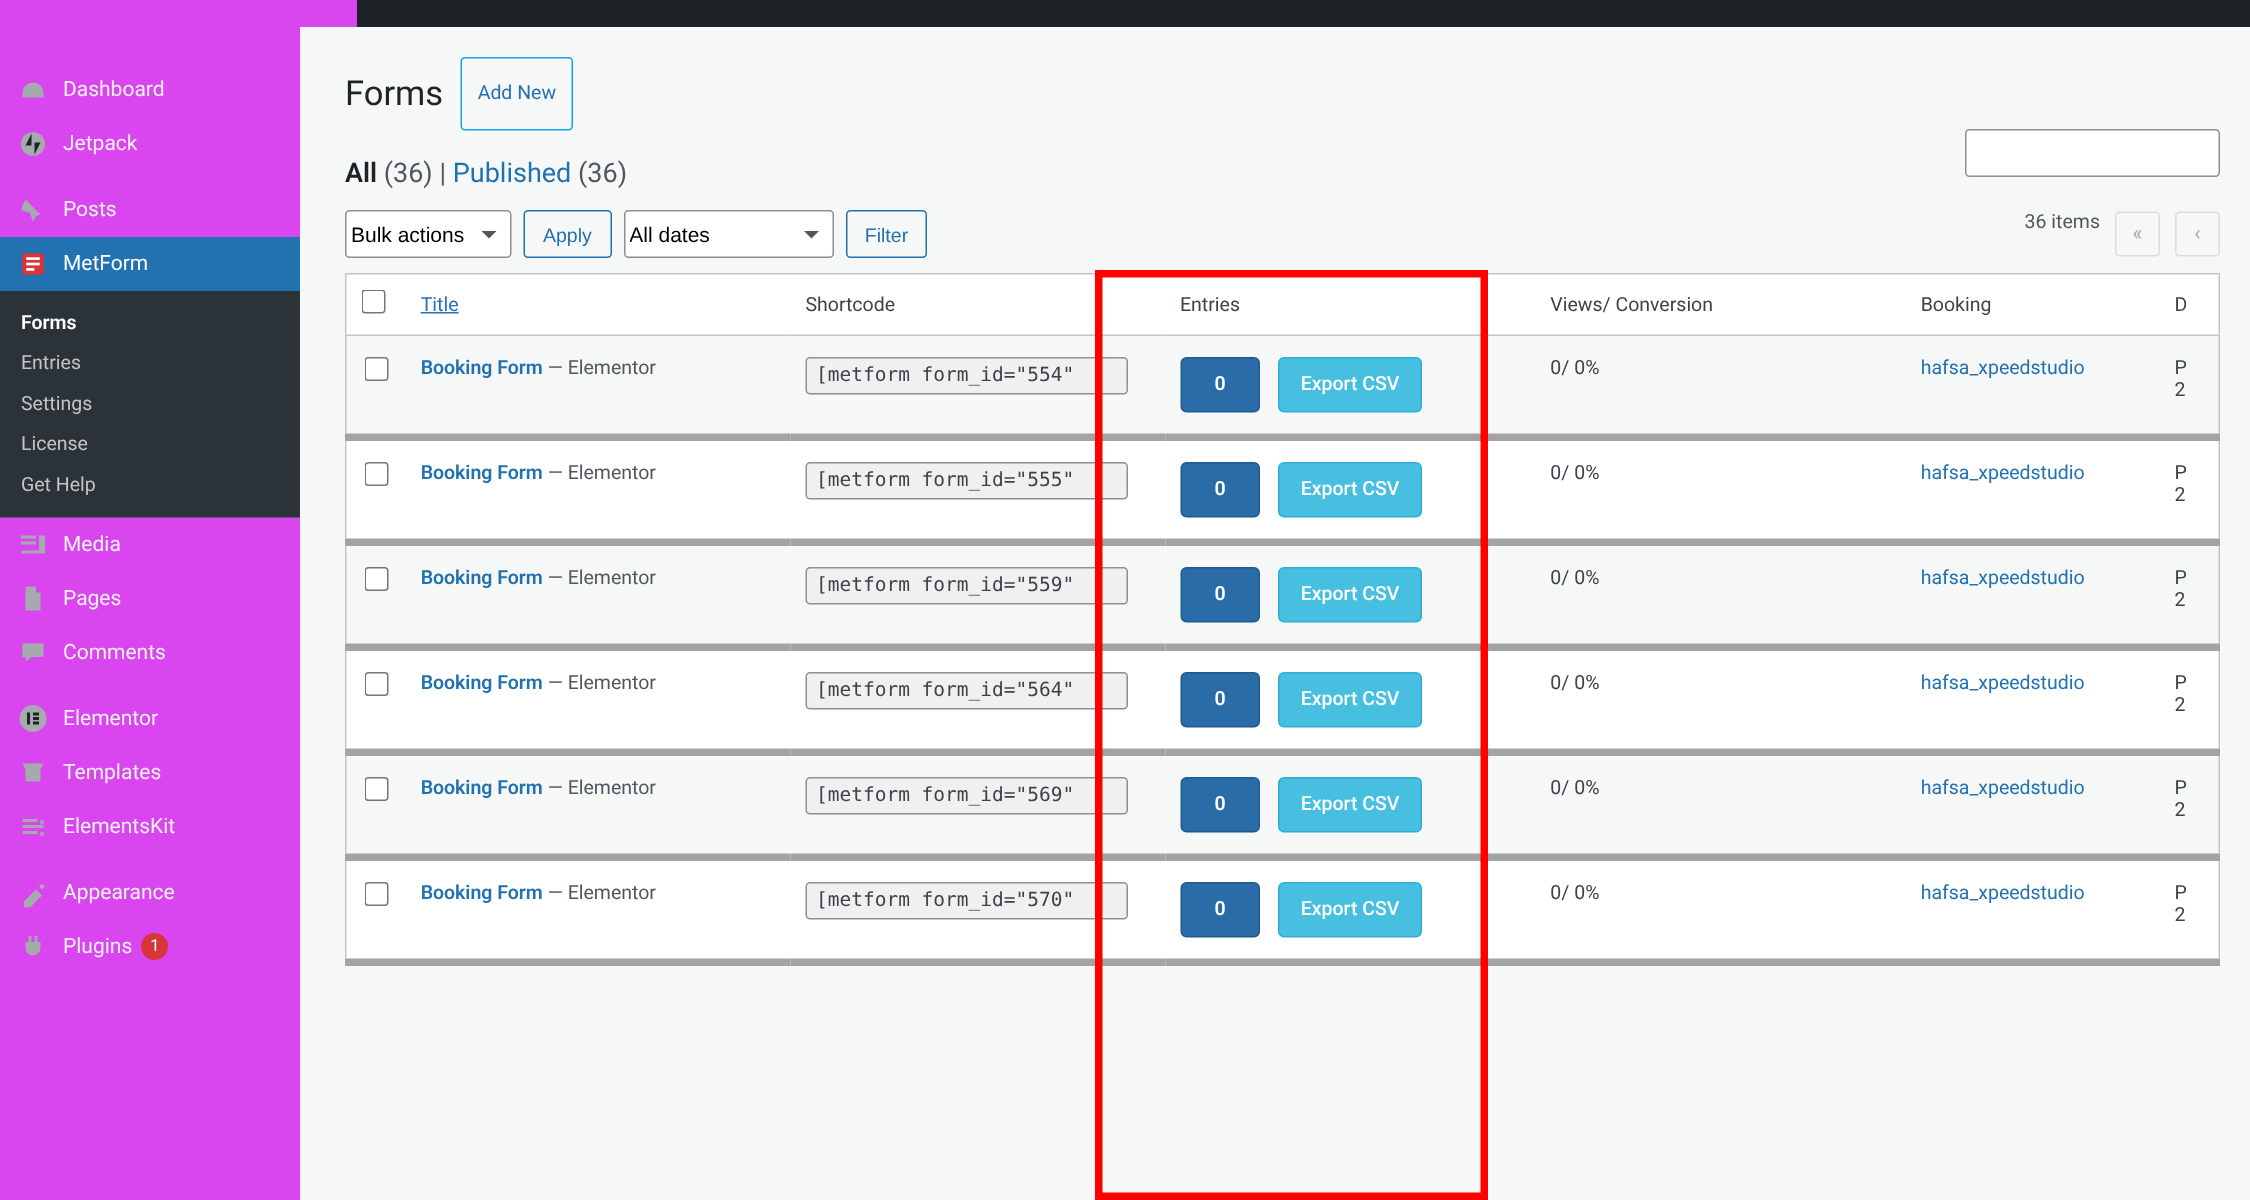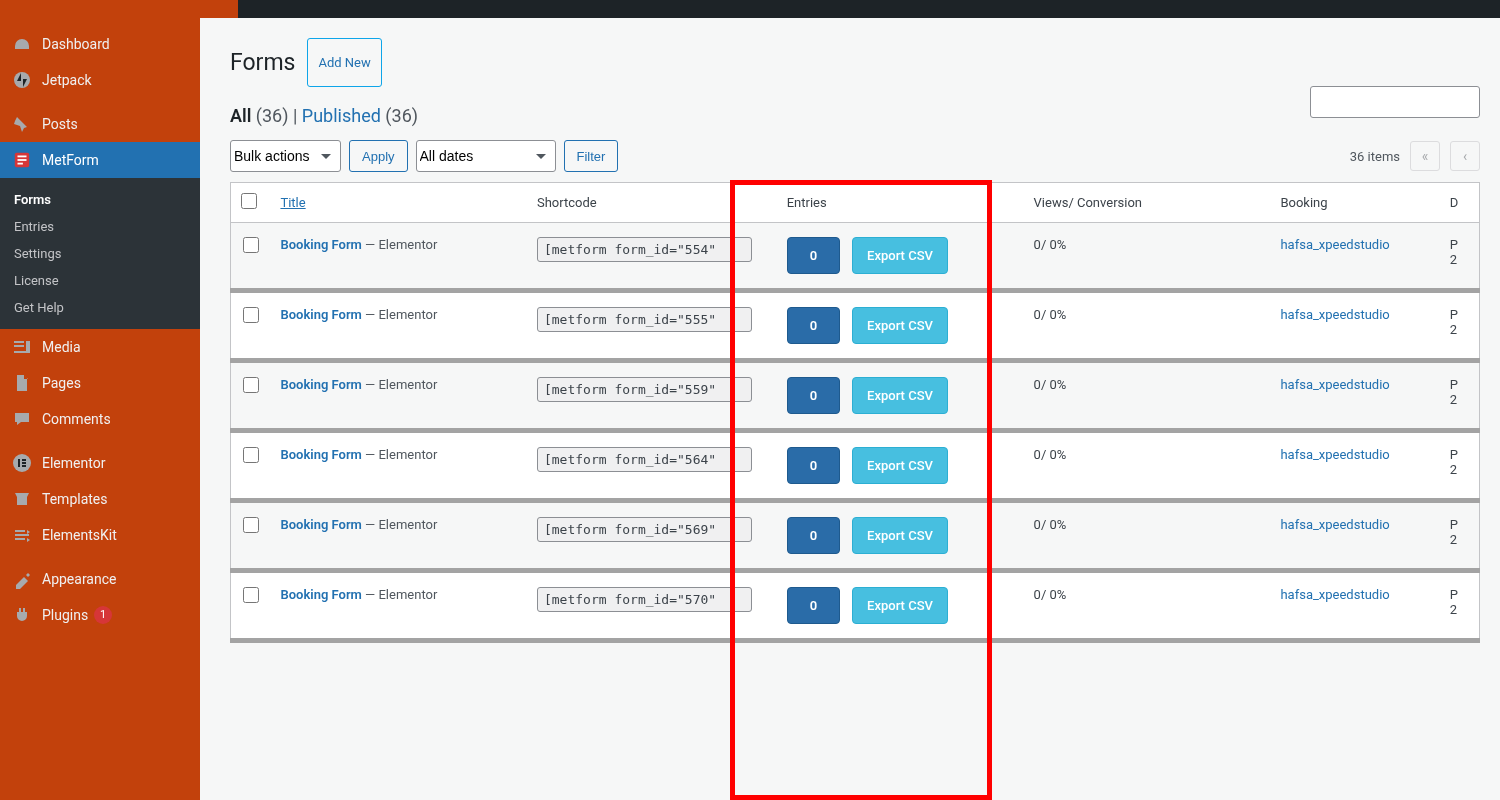--- a/index.html
+++ b/index.html
@@ -3,21 +3,21 @@
 <meta charset="utf-8">
 <style>
 * { box-sizing: border-box; margin: 0; padding: 0; }
 body { font-family: -apple-system, BlinkMacSystemFont, "Segoe UI", Roboto, Oxygen-Sans, Ubuntu, Cantarell, "Helvetica Neue", sans-serif; font-size: 13px; background: #f0f0f1; color: #3c434a; overflow: hidden; }
 .viewport { width: 1500px; height: 800px; position: relative; }
 
 
 .topbar { position: absolute; top: 0; left: 0; right: 0; height: 18px; background: #1d2327; }
 
 
-.sidebar { position: absolute; top: 0; left: 0; width: 238px; height: 800px; background: #c2410c; color: #f0f0f1; padding-top: 26px; }
+.sidebar { position: absolute; top: 0; left: 0; width: 238px; height: 800px; background: #d946ef; color: #f0f0f1; padding-top: 42px; }
 .sidebar-item { display: flex; align-items: center; padding: 8px 12px; cursor: pointer; color: #f0f0f1; font-size: 14px; }
 .sidebar-item .icon { width: 20px; height: 20px; margin-right: 10px; display: inline-flex; align-items: center; justify-content: center; fill: #a7aaad; color:#a7aaad; }
 .sidebar-item.active { background: #2271b1; color: #fff; position: relative; }
 .sidebar-item.active .icon { fill: #fff; color:#fff; }
 .sidebar-item.active::after { content:''; position:absolute; right:-8px; top:50%; margin-top:-8px; border:8px solid transparent; border-right-color:#f0f0f1; }
 .submenu { background: #2c3338; padding: 8px 0; }
 .submenu-item { display: block; padding: 6px 12px 6px 14px; color: #c3c4c7; font-size: 13px; cursor: pointer; }
 .submenu-item.current { color: #fff; font-weight: 600; }
 .badge-num { display:inline-block; min-width:18px; height:18px; border-radius:9px; background:#d63638; color:#fff; font-size:11px; line-height:18px; text-align:center; margin-left:6px; padding:0 5px; }
 
@@ -31,21 +31,21 @@
 .subsubsub .sep { color: #50575e; }
 .subsubsub a.current { color: #1d2327; font-weight:600; }
 .subsubsub a { color: #2271b1; text-decoration: none; }
 .subsubsub .count { color: #50575e; }
 
 .tablenav { display: flex; align-items: center; gap: 8px; margin-bottom: 10px; position: relative; }
 .select-box { appearance: none; -webkit-appearance: none; padding: 6px 30px 6px 3px; border: 1px solid #8c8f94; border-radius: 3px; background: #fff; font-size: 14px; height: 32px; cursor:pointer; }
 .select-wrap { position: relative; display: inline-block; }
 .select-wrap::after { content:''; position:absolute; right:10px; top:50%; margin-top:-2px; border:5px solid transparent; border-top-color:#50575e; pointer-events:none; }
 .btn-secondary { padding: 5px 12px; border: 1px solid #2271b1; color: #2271b1; background: #f6f7f7; border-radius: 3px; cursor: pointer; height:32px; font-size:13px; }
-.tablenav .right { margin-left: auto; display:flex; align-items:center; gap:10px; }
+.tablenav .right { margin-left: auto; display:flex; align-items:flex-start; gap:10px; }
 .pagination-text { color:#50575e; font-size:13px; }
 .pag-btn { width:30px; height:30px; border:1px solid #dcdcde; background:#f6f7f7; color:#a7aaad; border-radius:3px; text-align:center; line-height:28px; font-size:14px; }
 .search-box { border:1px solid #8c8f94; height:32px; width:170px; padding: 0 8px; border-radius:3px; background:#fff; }
 
 .search-row { position:absolute; right:20px; top:68px; }
 
 
 table.wp-list { width: 100%; border-collapse: collapse; background: #fff; border: 1px solid #c3c4c7; }
 table.wp-list thead th { text-align: left; padding: 10px 10px; font-weight: 400; border-bottom: 1px solid #c3c4c7; }
 table.wp-list thead th a { color: #2271b1; }

